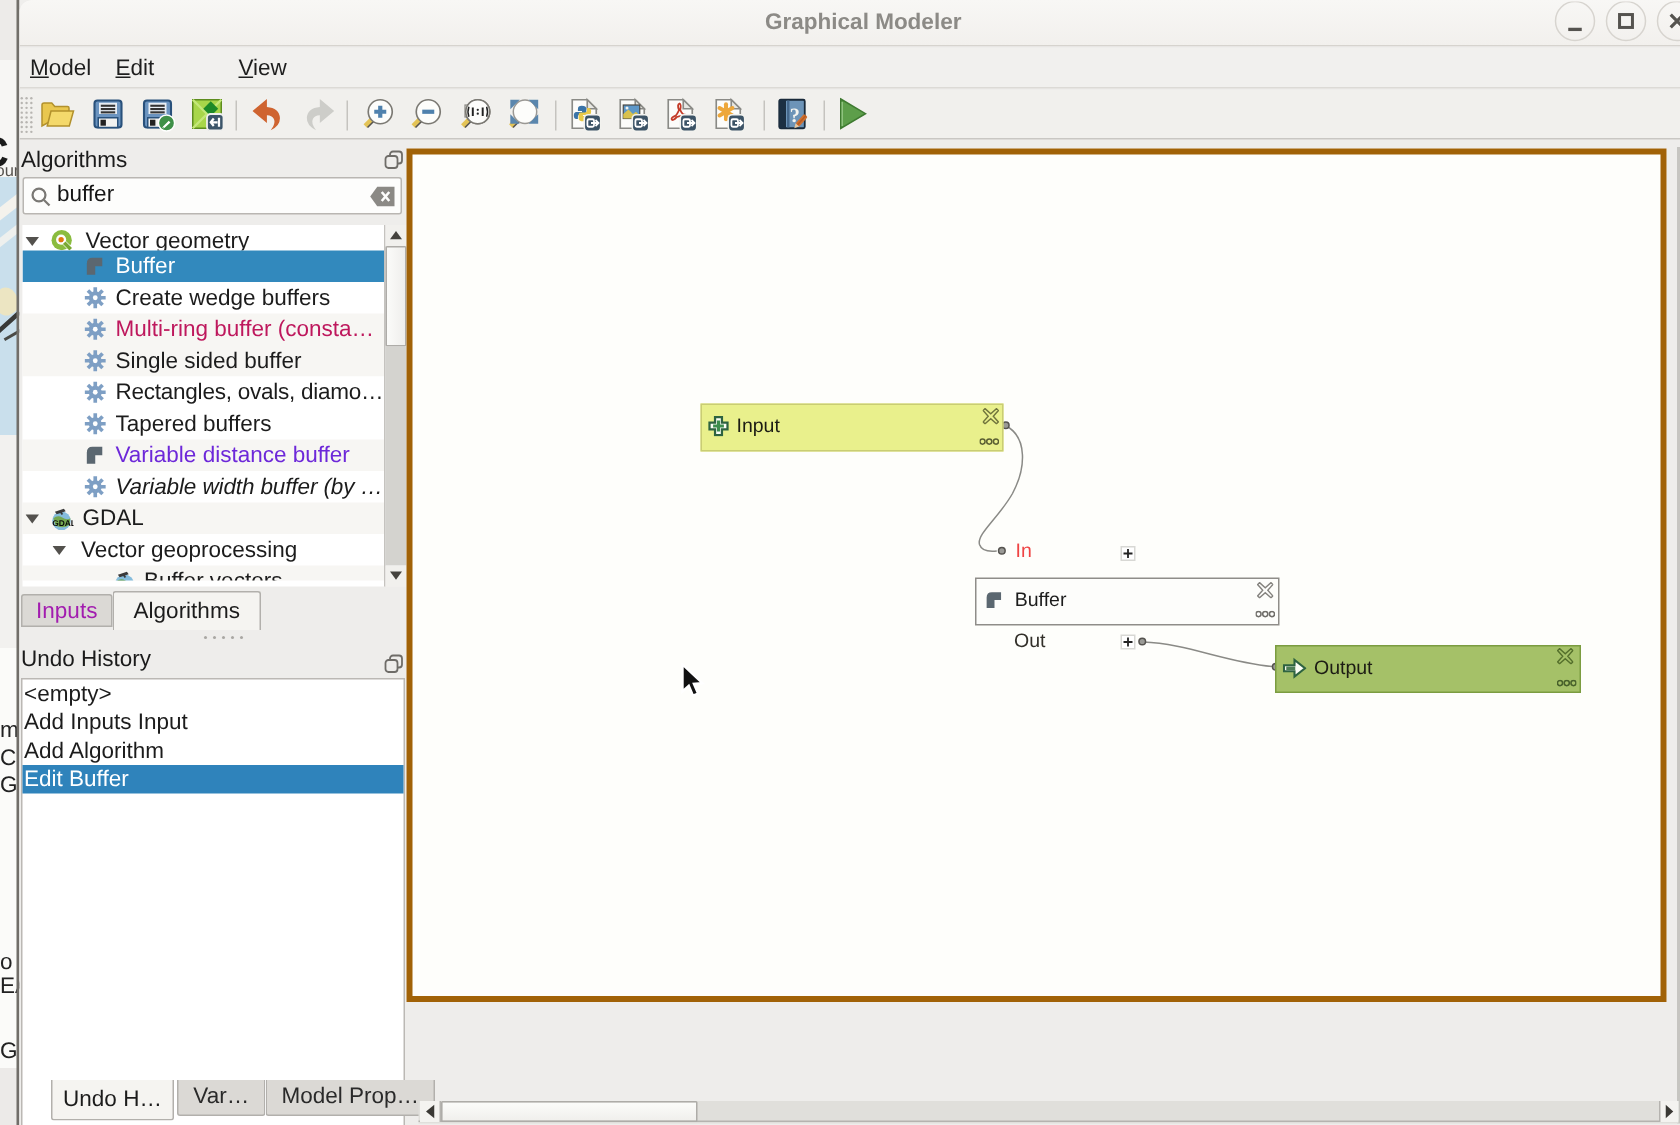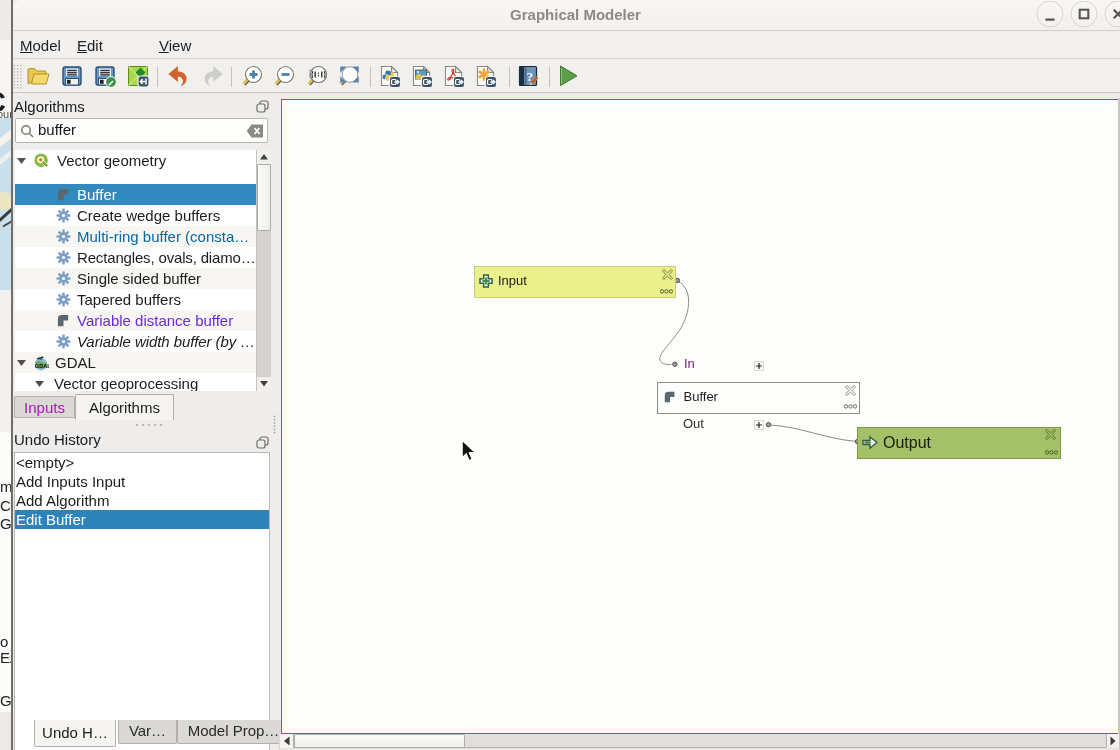--- a/index.html
+++ b/index.html
@@ -238,21 +238,21 @@
         <line x1="9.3" y1="9.3" x2="13" y2="13" stroke="#7a7874" stroke-width="1.5"></line>
       </svg>
     <div class="abs" style="left:22px;top:2px;font-size:15px;color:#161616;">buffer</div>
     <svg class="abs" style="left:230px;top:4px;" width="19" height="16">
         <path d="M5.5 1.5 H17 V14.5 H5.5 L0.8 8 Z" fill="#8b8985"></path>
         <path d="M8.5 5 L13.5 11 M13.5 5 L8.5 11" stroke="#fdfdfc" stroke-width="1.7"></path>
       </svg>
   </div>
 
   <div class="abs" id="tree" style="left:2px;top:150px;width:241px;height:241px;background:#fff;overflow:hidden;font-size:15px;color:#1c1c1c;">
-      <div style="position:relative;height:34px;background:#ffffff;color:#1c1c1c;overflow:hidden;">
+      <div style="position:relative;height:17px;background:#ffffff;color:#1c1c1c;overflow:hidden;">
         <svg style="position:absolute;left:2px;top:7px;" width="10" height="8">
           <path d="M0 1 L9 1 L4.5 7 Z" fill="#53514d"></path>
         </svg>
         <span style="position:absolute;left:19px;top:3px;"><svg width="15" height="15" viewBox="0 0 16 16">
             <circle cx="7.6" cy="7.6" r="7.2" fill="#8abc3f"></circle>
             <circle cx="7.2" cy="7.2" r="3.6" fill="#fdfdfb"></circle>
             <circle cx="7.2" cy="7.2" r="1.9" fill="#e0790f"></circle>
             <line x1="8.6" y1="8.6" x2="13" y2="13" stroke="#fdfdfb" stroke-width="3.4"></line>
             <line x1="9.4" y1="9.4" x2="14" y2="14" stroke="#79a832" stroke-width="2.6"></line>
           </svg></span>
@@ -272,64 +272,64 @@
                 <line x1="8" y1="0.6" x2="8" y2="15.4"></line>
                 <line x1="0.6" y1="8" x2="15.4" y2="8"></line>
                 <line x1="2.8" y1="2.8" x2="13.2" y2="13.2"></line>
                 <line x1="13.2" y1="2.8" x2="2.8" y2="13.2"></line>
               </g>
               <circle cx="8" cy="8" r="1.7" fill="#fff"></circle>
             </g>
           </svg></span>
         <span style="position:absolute;left:62px;top:1px;line-height:20px;white-space:nowrap;">Create wedge buffers</span>
       </div>
-      <div style="position:relative;height:21px;background:#f7f6f3;color:#0369a1;overflow:hidden;">
+      <div style="position:relative;height:21px;background:#f7f6f3;color:#be185d;overflow:hidden;">
         <span style="position:absolute;left:41px;top:3px;"><svg width="15" height="15" viewBox="0 0 16 16">
             <g fill="#7e9fc4">
               <circle cx="8" cy="8" r="4.6"></circle>
               <g stroke="#7e9fc4" stroke-width="2.6">
                 <line x1="8" y1="0.6" x2="8" y2="15.4"></line>
                 <line x1="0.6" y1="8" x2="15.4" y2="8"></line>
                 <line x1="2.8" y1="2.8" x2="13.2" y2="13.2"></line>
                 <line x1="13.2" y1="2.8" x2="2.8" y2="13.2"></line>
               </g>
               <circle cx="8" cy="8" r="1.7" fill="#fff"></circle>
             </g>
           </svg></span>
         <span style="position:absolute;left:62px;top:1px;line-height:20px;white-space:nowrap;">Multi-ring buffer (consta…</span>
       </div>
-      <div style="position:relative;height:21px;background:#ffffff;color:#1c1c1c;overflow:hidden;">
+      <div style="position:relative;height:21px;background:#f7f6f3;color:#1c1c1c;overflow:hidden;">
         <span style="position:absolute;left:41px;top:3px;"><svg width="15" height="15" viewBox="0 0 16 16">
             <g fill="#7e9fc4">
               <circle cx="8" cy="8" r="4.6"></circle>
               <g stroke="#7e9fc4" stroke-width="2.6">
                 <line x1="8" y1="0.6" x2="8" y2="15.4"></line>
                 <line x1="0.6" y1="8" x2="15.4" y2="8"></line>
                 <line x1="2.8" y1="2.8" x2="13.2" y2="13.2"></line>
                 <line x1="13.2" y1="2.8" x2="2.8" y2="13.2"></line>
               </g>
               <circle cx="8" cy="8" r="1.7" fill="#fff"></circle>
             </g>
           </svg></span>
-        <span style="position:absolute;left:62px;top:1px;line-height:20px;white-space:nowrap;letter-spacing:-0.16px;">Rectangles, ovals, diamo…</span>
-      </div>
-      <div style="position:relative;height:21px;background:#f7f6f3;color:#1c1c1c;overflow:hidden;">
+        <span style="position:absolute;left:62px;top:1px;line-height:20px;white-space:nowrap;">Single sided buffer</span>
+      </div>
+      <div style="position:relative;height:21px;background:#ffffff;color:#1c1c1c;overflow:hidden;">
         <span style="position:absolute;left:41px;top:3px;"><svg width="15" height="15" viewBox="0 0 16 16">
             <g fill="#7e9fc4">
               <circle cx="8" cy="8" r="4.6"></circle>
               <g stroke="#7e9fc4" stroke-width="2.6">
                 <line x1="8" y1="0.6" x2="8" y2="15.4"></line>
                 <line x1="0.6" y1="8" x2="15.4" y2="8"></line>
                 <line x1="2.8" y1="2.8" x2="13.2" y2="13.2"></line>
                 <line x1="13.2" y1="2.8" x2="2.8" y2="13.2"></line>
               </g>
               <circle cx="8" cy="8" r="1.7" fill="#fff"></circle>
             </g>
           </svg></span>
-        <span style="position:absolute;left:62px;top:1px;line-height:20px;white-space:nowrap;">Single sided buffer</span>
+        <span style="position:absolute;left:62px;top:1px;line-height:20px;white-space:nowrap;letter-spacing:-0.16px;">Rectangles, ovals, diamo…</span>
       </div>
       <div style="position:relative;height:21px;background:#ffffff;color:#1c1c1c;overflow:hidden;">
         <span style="position:absolute;left:41px;top:3px;"><svg width="15" height="15" viewBox="0 0 16 16">
             <g fill="#7e9fc4">
               <circle cx="8" cy="8" r="4.6"></circle>
               <g stroke="#7e9fc4" stroke-width="2.6">
                 <line x1="8" y1="0.6" x2="8" y2="15.4"></line>
                 <line x1="0.6" y1="8" x2="15.4" y2="8"></line>
                 <line x1="2.8" y1="2.8" x2="13.2" y2="13.2"></line>
                 <line x1="13.2" y1="2.8" x2="2.8" y2="13.2"></line>
@@ -435,21 +435,21 @@
 
   <svg class="abs" style="left:260px;top:415px;" width="4" height="20">
     <circle cx="1.5" cy="1.5" r="0.9" fill="#aaa8a4"></circle>
       <circle cx="1.5" cy="4.7" r="0.9" fill="#aaa8a4"></circle>
       <circle cx="1.5" cy="7.9" r="0.9" fill="#aaa8a4"></circle>
       <circle cx="1.5" cy="11.1" r="0.9" fill="#aaa8a4"></circle>
       <circle cx="1.5" cy="14.3" r="0.9" fill="#aaa8a4"></circle>
       <circle cx="1.5" cy="17.5" r="0.9" fill="#aaa8a4"></circle>
   </svg>
 
-  <div class="abs" id="canvas" style="left:268px;top:99px;width:840px;height:635px;background:#fefefb;border:1px solid #a16207;overflow:hidden;">
+  <div class="abs" id="canvas" style="left:258px;top:99px;width:840px;height:569px;background:#fefefb;border:4px solid #a16207;overflow:hidden;">
       <svg style="position:absolute;left:0;top:0;" width="835" height="633">
         <path d="M 396 181 C 410 189 409 209 400 226 C 391 242 376 253 378 260 C 379.5 264.5 385 264.8 389.5 264.3" fill="none" stroke="#8a8a86" stroke-width="1"></path>
         <path d="M 487 325 C 517 326 543 339 575 341.5" fill="none" stroke="#8a8a86" stroke-width="1"></path>
         <circle cx="395.5" cy="180.5" r="2.2" fill="#9a9a96" stroke="#55534f" stroke-width="1"></circle>
         <circle cx="392.9" cy="264.2" r="2.2" fill="#9a9a96" stroke="#55534f" stroke-width="1"></circle>
         <circle cx="486.5" cy="324.7" r="2.2" fill="#9a9a96" stroke="#55534f" stroke-width="1"></circle>
         <circle cx="575.5" cy="341.5" r="2.2" fill="#9a9a96" stroke="#55534f" stroke-width="1"></circle>
       </svg>
       <div style="position:absolute;left:191.5px;top:165.5px;width:202px;height:32px;background:#e9f08c;border:1px solid #c9cd74;">
         <svg style="position:absolute;left:4px;top:7.5px;" width="14" height="14" viewBox="0 0 14 14">
@@ -459,21 +459,21 @@
         <span style="position:absolute;left:23.5px;top:6px;font-size:13px;color:#1c1c14;">Input</span>
         <svg style="position:absolute;left:187px;top:2px;" width="11" height="11" viewBox="0 0 13 13">
           <path d="M2 0.5 L6.5 4.5 L11 0.5 L12.5 2 L8.5 6.5 L12.5 11 L11 12.5 L6.5 8.5 L2 12.5 L0.5 11 L4.5 6.5 L0.5 2 Z" fill="#e9f08c" stroke="#71753d" stroke-width="1.1"></path>
         </svg>
         <svg style="position:absolute;left:185px;top:22.5px;" width="13" height="5">
           <circle cx="2" cy="2.4" r="1.7" fill="#e9f08c" stroke="#5c6033" stroke-width="1"></circle>
           <circle cx="6.5" cy="2.4" r="1.7" fill="#e9f08c" stroke="#5c6033" stroke-width="1"></circle>
           <circle cx="11" cy="2.4" r="1.7" fill="#e9f08c" stroke="#5c6033" stroke-width="1"></circle>
         </svg>
       </div>
-      <div style="position:absolute;left:402px;top:256px;font-size:13px;color:#701a75;">In</div>
+      <div style="position:absolute;left:402px;top:256px;font-size:13px;color:#ef4444;">In</div>
       <div style="position:absolute;left:472px;top:260.5px;width:10px;height:10px;background:#fff;border:1px solid #d8d8d4;">
         <svg width="8" height="8" style="position:absolute;left:0;top:0;">
           <path d="M4 1 L4 7 M1 4 L7 4" stroke="#222" stroke-width="1.2"></path>
         </svg>
       </div>
       <div style="position:absolute;left:375px;top:281.5px;width:203px;height:32px;background:#fdfdfb;border:1px solid #8f8d89;">
         <svg style="position:absolute;left:4.5px;top:7.5px;" width="14" height="14" viewBox="0 0 16 16">
           <path d="M2 14 L2 6 Q2 2 6 2 L13 2 L13 8 L8 8 L8 14 Z" fill="#5b6770"></path>
         </svg>
         <span style="position:absolute;left:25.5px;top:6px;font-size:13px;color:#1c1c1c;">Buffer</span>
@@ -490,21 +490,21 @@
       <div style="position:absolute;left:472px;top:319.5px;width:10px;height:10px;background:#fff;border:1px solid #d8d8d4;">
         <svg width="8" height="8" style="position:absolute;left:0;top:0;">
           <path d="M4 1 L4 7 M1 4 L7 4" stroke="#222" stroke-width="1.2"></path>
         </svg>
       </div>
       <div style="position:absolute;left:575px;top:326.5px;width:204px;height:32px;background:#a5c168;border:1px solid #7b9c40;">
         <svg style="position:absolute;left:3.5px;top:7px;" width="16" height="15" viewBox="0 0 16 15">
           <path d="M1 5.5 L8 5.5 L8 2 L15 7.5 L8 13 L8 9.5 L1 9.5 Z" fill="#fbfdf5" stroke="#2e6340" stroke-width="1.4"></path>
           <path d="M2.5 7.5 L8.5 7.5" stroke="#4e7e54" stroke-width="2.4"></path>
         </svg>
-        <span style="position:absolute;left:25px;top:6px;font-size:16px;color:#1c1c14;text-align:center;">Output</span>
+        <span style="position:absolute;left:25px;top:6px;font-size:13px;color:#1c1c14;text-align:center;">Output</span>
         <svg style="position:absolute;left:187px;top:1.5px;" width="11" height="11" viewBox="0 0 13 13">
           <path d="M2 0.5 L6.5 4.5 L11 0.5 L12.5 2 L8.5 6.5 L12.5 11 L11 12.5 L6.5 8.5 L2 12.5 L0.5 11 L4.5 6.5 L0.5 2 Z" fill="#a5c168" stroke="#55702c" stroke-width="1.1"></path>
         </svg>
         <svg style="position:absolute;left:187px;top:22px;" width="13" height="5">
           <circle cx="2" cy="2.4" r="1.7" fill="#a5c168" stroke="#47602a" stroke-width="1"></circle>
           <circle cx="6.5" cy="2.4" r="1.7" fill="#a5c168" stroke="#47602a" stroke-width="1"></circle>
           <circle cx="11" cy="2.4" r="1.7" fill="#a5c168" stroke="#47602a" stroke-width="1"></circle>
         </svg>
       </div>
       <svg style="position:absolute;left:178px;top:339px;" width="20" height="26" viewBox="0 0 20 26">

